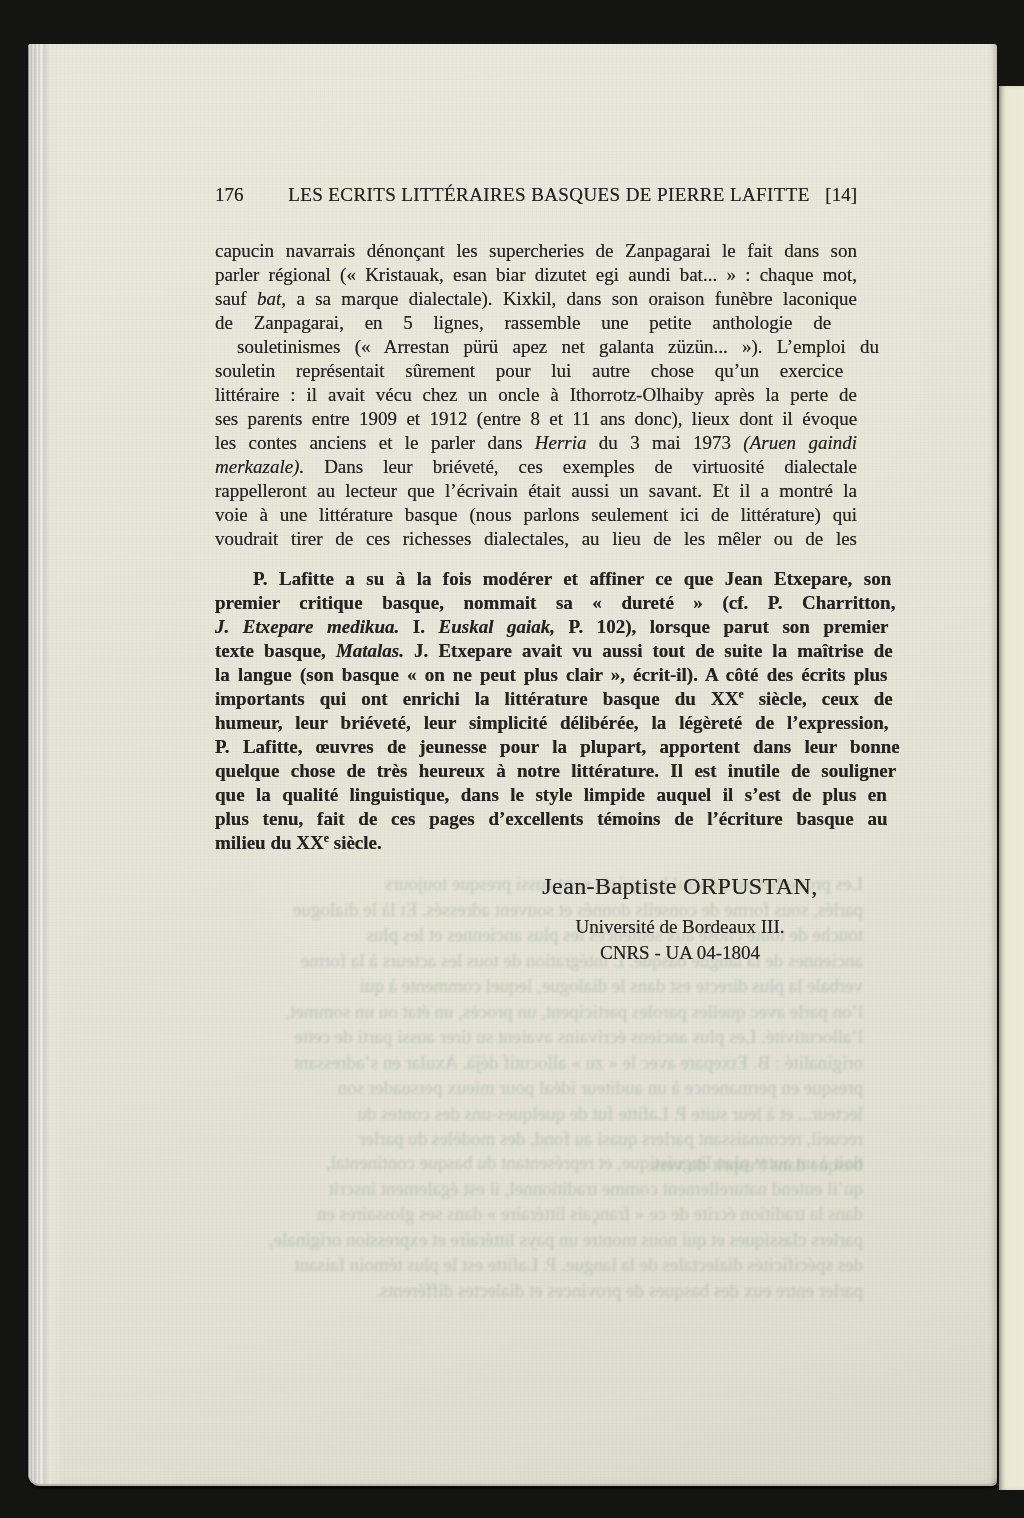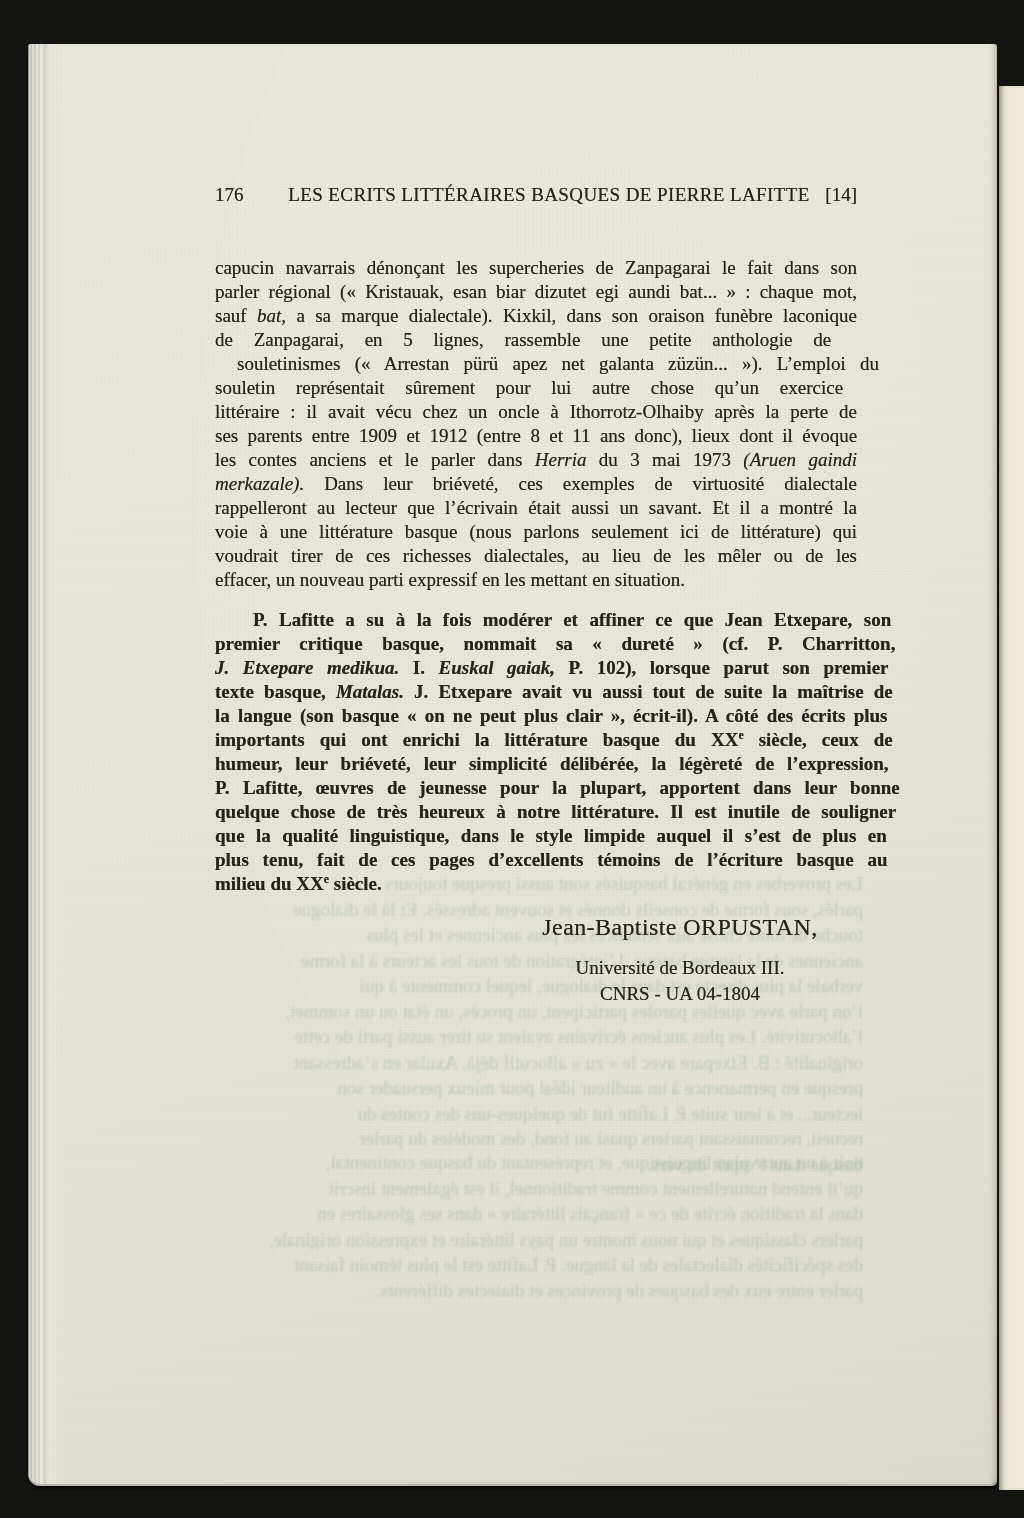--- a/index.html
+++ b/index.html
@@ -50,21 +50,21 @@
   .text-block{
     position:absolute;left:187px;top:140px;width:642px;
     color:#26231e;
     font-size:19px;
     text-shadow:0 0 0.5px rgba(38,35,30,0.65);
     z-index:2;
   }
   .header{
     display:flex;align-items:baseline;
     font-size:19px;
-    margin-bottom:50px;
+    margin-bottom:33px;
   }
   .page-number{width:70px;}
   .running-title{flex:1;text-align:center;letter-spacing:0.4px;}
   .bracket{width:44px;text-align:right;}
   .para{margin:0;}
   .para + .para{margin-top:16px;font-weight:bold;}
   .line{white-space:nowrap;height:24px;line-height:24px;}
   .line.indent{padding-left:38px;}
   .it{font-style:italic;}
   sup{font-size:62%;vertical-align:super;line-height:0;}
@@ -131,21 +131,20 @@
         <div class="line" style="word-spacing: 16px;"><span class="m"><span>de Zanpagarai, en 5 lignes, rassemble une petite anthologie de</span></span></div>
         <div class="line" style="word-spacing: 9.5px; margin-left: 22px;"><span class="m"><span>souletinismes (« Arrestan pürü apez net galanta züzün... »). L’emploi du</span></span></div>
         <div class="line" style="word-spacing: 16px;"><span class="m"><span>souletin représentait sûrement pour lui autre chose qu’un exercice</span></span></div>
         <div class="line" style="word-spacing: 6.17px;"><span class="m"><span>littéraire : il avait vécu chez un oncle à Ithorrotz-Olhaiby après la perte de</span></span></div>
         <div class="line" style="word-spacing: 4.58px;"><span class="m"><span>ses parents entre 1909 et 1912 (entre 8 et 11 ans donc), lieux dont il évoque</span></span></div>
         <div class="line" style="word-spacing: 7.62px;"><span class="m"><span>les contes anciens et le parler dans </span><span class="it">Herria</span><span> du 3 mai 1973 </span><span class="it">(Aruen gaindi</span></span></div>
         <div class="line" style="word-spacing: 15.22px;"><span class="m"><span class="it">merkazale).</span><span> Dans leur briéveté, ces exemples de virtuosité dialectale</span></span></div>
         <div class="line" style="word-spacing: 5.56px;"><span class="m"><span>rappelleront au lecteur que l’écrivain était aussi un savant. Et il a montré la</span></span></div>
         <div class="line" style="word-spacing: 7.09px;"><span class="m"><span>voie à une littérature basque (nous parlons seulement ici de littérature) qui</span></span></div>
         <div class="line" style="word-spacing: 7.91px;"><span class="m"><span>voudrait tirer de ces richesses dialectales, au lieu de les mêler ou de les</span></span></div>
-        <div class="line"><span class="m"><span>effacer, un nouveau parti expressif en les mettant en situation.</span></span></div>
       </div>
     <div class="para">
         <div class="line indent" style="word-spacing: 6.69px;"><span class="m"><span>P. Lafitte a su à la fois modérer et affiner ce que Jean Etxepare, son</span></span></div>
         <div class="line" style="word-spacing: 14.81px;"><span class="m"><span>premier critique basque, nommait sa « dureté » (cf. P. Charritton,</span></span></div>
         <div class="line" style="word-spacing: 8.78px;"><span class="m"><span class="it">J. Etxepare medikua.</span><span> I. </span><span class="it">Euskal gaiak,</span><span> P. 102), lorsque parut son premier</span></span></div>
         <div class="line" style="word-spacing: 5.31px;"><span class="m"><span>texte basque, </span><span class="it">Matalas.</span><span> J. Etxepare avait vu aussi tout de suite la maîtrise de</span></span></div>
         <div class="line" style="word-spacing: 3.39px;"><span class="m"><span>la langue (son basque « on ne peut plus clair », écrit-il). A côté des écrits plus</span></span></div>
         <div class="line" style="word-spacing: 10.31px;"><span class="m"><span>importants qui ont enrichi la littérature basque du XX</span><sup>e</sup><span> siècle, ceux de</span></span></div>
         <div class="line" style="word-spacing: 8.17px;"><span class="m"><span>humeur, leur briéveté, leur simplicité délibérée, la légèreté de l’expression,</span></span></div>
         <div class="line" style="word-spacing: 8.57px;"><span class="m"><span>P. Lafitte, œuvres de jeunesse pour la plupart, apportent dans leur bonne</span></span></div>

